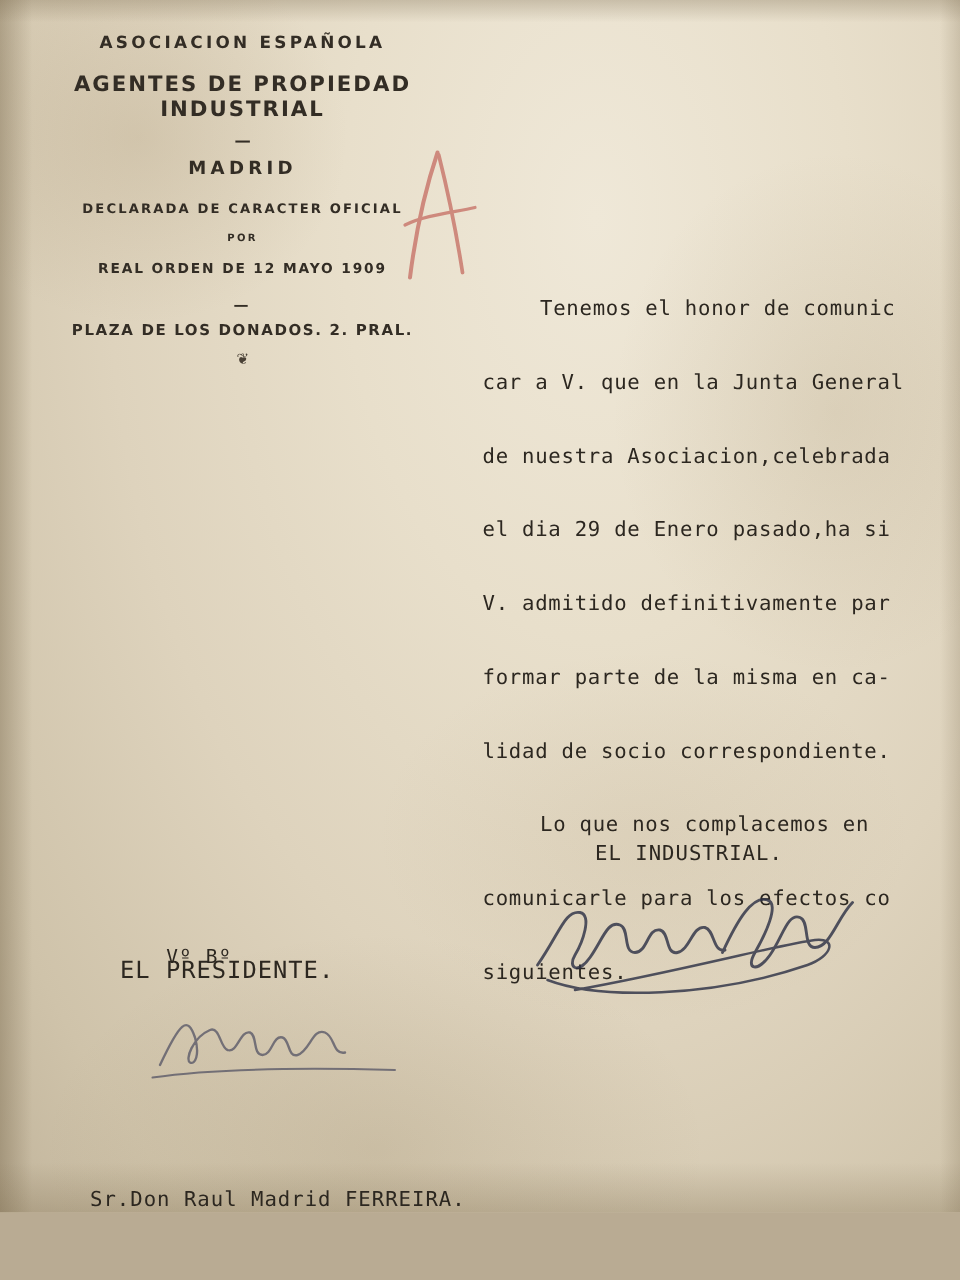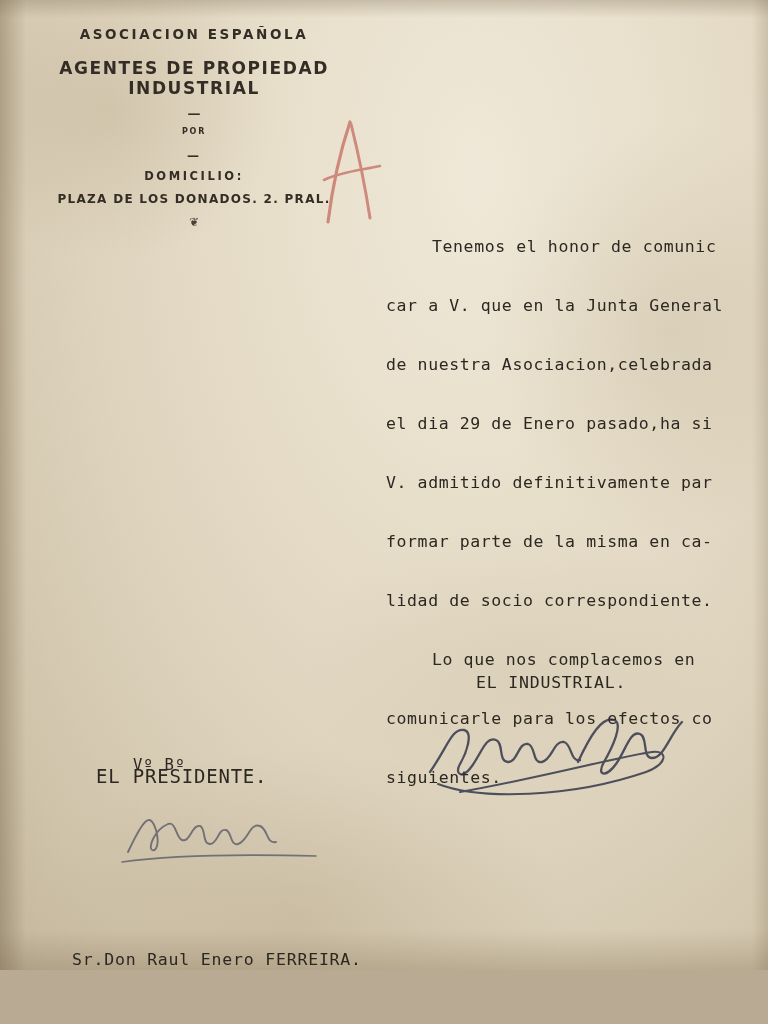--- a/index.html
+++ b/index.html
@@ -180,23 +180,25 @@
   <div class="stain s4"></div>
   <div class="edge-left"></div>
   <div class="edge-top"></div>
   <div class="edge-bottom"></div>
   <div class="edge-right"></div>
 
   <div class="letterhead">
     <div class="lh-line lh-assoc">ASOCIACION ESPAÑOLA</div>
     <div class="lh-line lh-agentes">AGENTES DE PROPIEDAD INDUSTRIAL</div>
     <div class="lh-line lh-dash">—</div>
+    <div class="lh-line lh-madrid">MADRID</div>
+    <div class="lh-line lh-declarada">DECLARADA DE CARACTER OFICIAL</div>
     <div class="lh-line lh-por">POR</div>
+    <div class="lh-line lh-realorden">REAL ORDEN DE 12 MAYO 1909</div>
     <div class="lh-line lh-dash2">—</div>
-    <div class="lh-line lh-domicilio">DOMICILIO:</div>
     <div class="lh-line lh-plaza">PLAZA DE LOS DONADOS. 2. PRAL.</div>
     <div class="lh-orn">❦</div>
   </div>
 
   <svg class="redmark" viewBox="0 0 70 110">
     <path d="M32 4 C20 40, 14 72, 10 104" stroke="#c4685e" stroke-width="3.2" fill="none" stroke-linecap="round"></path>
     <path d="M33 6 C42 42, 48 74, 52 100" stroke="#c4685e" stroke-width="3.0" fill="none" stroke-linecap="round"></path>
     <path d="M6 62 C22 54, 44 52, 62 48" stroke="#c4685e" stroke-width="2.6" fill="none" stroke-linecap="round"></path>
   </svg>
 
@@ -222,15 +224,15 @@
     <path d="M8 52 C24 18, 30 12, 36 30 C40 44, 36 52, 32 50 C28 48, 34 30, 48 24 C56 21, 56 38, 62 40 C70 43, 72 24, 80 26 C86 28, 82 44, 90 44 C98 44, 98 28, 106 30 C112 32, 110 46, 118 44 C128 41, 130 22, 140 26 C148 29, 146 44, 156 42" stroke="#3a3c56" stroke-width="1.9" fill="none" stroke-linecap="round"></path>
     <path d="M2 62 C50 55, 120 54, 196 56" stroke="#3a3c56" stroke-width="1.6" fill="none" stroke-linecap="round"></path>
   </svg>
 
   <svg class="sig-sec" viewBox="0 0 280 110">
     <path d="M10 72 C28 46, 32 28, 44 30 C54 32, 46 54, 40 64 C34 74, 42 80, 52 66 C62 52, 66 36, 76 40 C84 43, 78 62, 88 62 C98 62, 98 42, 108 44 C116 46, 112 64, 122 62 C132 60, 134 40, 144 42 C152 44, 150 62, 160 60" stroke="#2f3347" stroke-width="2.3" fill="none" stroke-linecap="round"></path>
     <path d="M158 62 C170 36, 182 16, 194 20 C204 23, 192 48, 184 62 C176 76, 186 78, 196 64 C206 50, 210 30, 220 34 C228 37, 222 58, 232 58 C244 58, 250 34, 262 22" stroke="#2f3347" stroke-width="2.3" fill="none" stroke-linecap="round"></path>
     <path d="M18 84 C60 100, 150 98, 226 72 C246 65, 250 50, 232 52 C206 55, 120 78, 40 92" stroke="#2f3347" stroke-width="2.0" fill="none" stroke-linecap="round"></path>
   </svg>
 
-  <div class="addressee">Sr.Don Raul Enero FERREIRA.</div>
+  <div class="addressee">Sr.Don Raul Madrid FERREIRA.</div>
 
 </div>
 
 </body></html>

